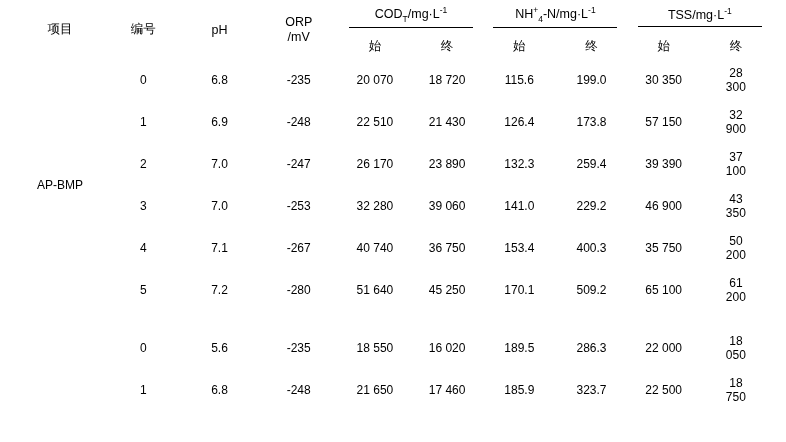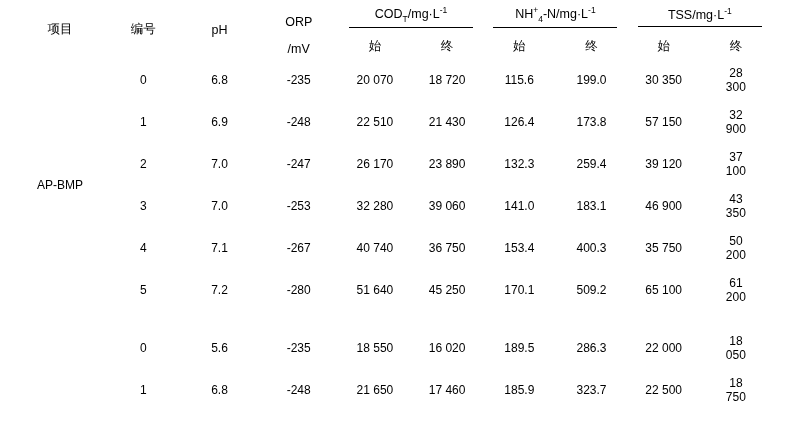--- a/index.html
+++ b/index.html
@@ -59,21 +59,20 @@
   .grp-line {
     border-bottom: 1px solid #000;
     display: block;
     width: 86%;
     margin: 3px auto 1px auto;
     height: 0;
   }
   .grp-label {
     display: block;
     line-height: 15px;
-    margin-top: 12px;
   }
   .body-row td {
     height: 42px;
     font-size: 12px;
   }
   .gap-row td {
     height: 16px;
     font-size: 0;
     line-height: 0;
   }
@@ -177,32 +176,32 @@
     </tr>
 
     <tr class="body-row">
       <td>2</td>
       <td>7.0</td>
       <td>-247</td>
       <td>26 170</td>
       <td>23 890</td>
       <td>132.3</td>
       <td>259.4</td>
-      <td>39 120</td>
+      <td>39 390</td>
       <td class="wrapnum">37<br>100</td>
     </tr>
 
     <tr class="body-row">
       <td>3</td>
       <td>7.0</td>
       <td>-253</td>
       <td>32 280</td>
       <td>39 060</td>
       <td>141.0</td>
-      <td>183.1</td>
+      <td>229.2</td>
       <td>46 900</td>
       <td class="wrapnum">43<br>350</td>
     </tr>
 
     <tr class="body-row">
       <td>4</td>
       <td>7.1</td>
       <td>-267</td>
       <td>40 740</td>
       <td>36 750</td>

